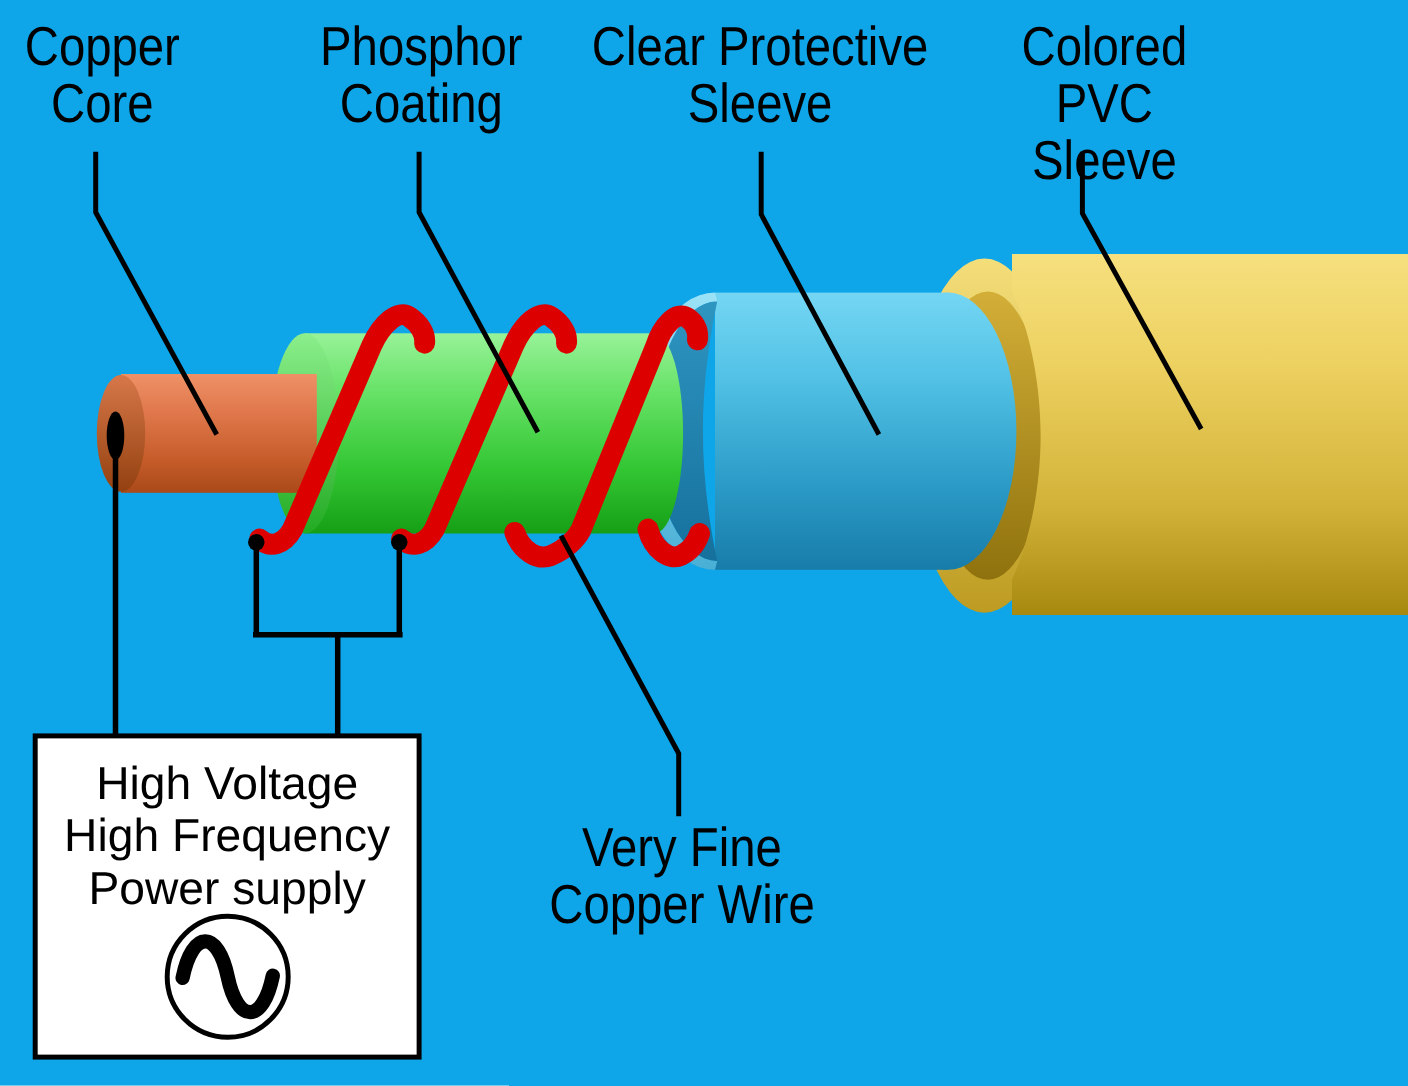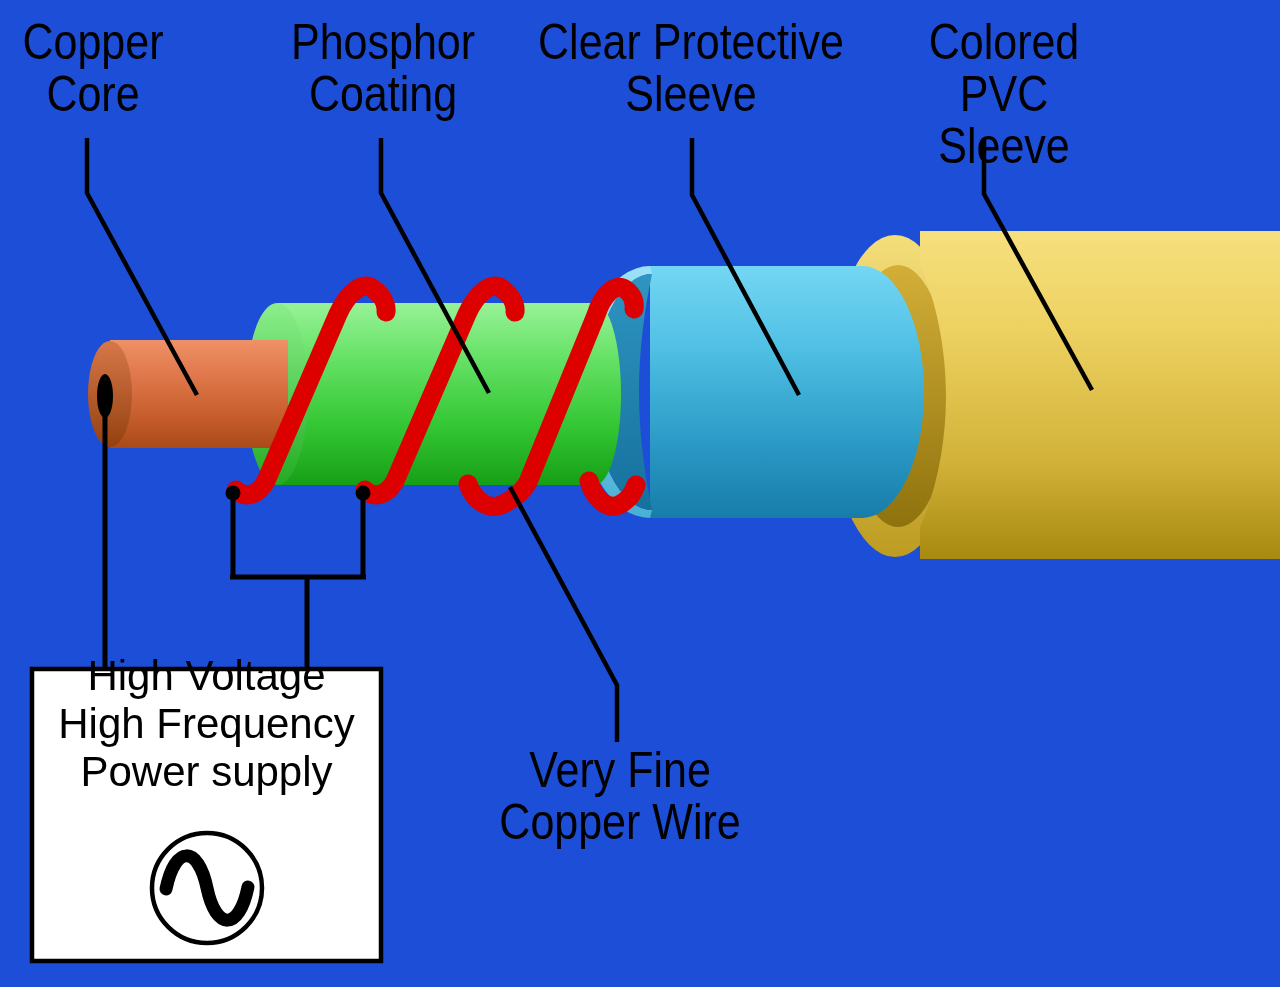--- a/index.html
+++ b/index.html
@@ -1,27 +1,27 @@
 <!DOCTYPE html>
 <html><head>
 <meta charset="utf-8">
 <style>
   html,body{margin:0;padding:0;background:#fff;}
   .stage{
-    position:relative;width:1280px;height:987px;background:#1d4ed8;
+    position:relative;width:1280px;height:987px;background:#0ea5e9;
     font-family:"Liberation Sans",sans-serif;overflow:hidden;
   }
   .diagram-svg{position:absolute;left:0;top:0;}
   .callout{
     position:absolute;text-align:center;color:#000;
     font-size:50px;line-height:52px;white-space:pre-line;
     transform:translateX(-50%) scaleX(0.86);
   }
   .box-label{
-    position:absolute;left:32px;top:652px;width:349px;
+    position:absolute;left:32px;top:688px;width:349px;
     text-align:center;color:#000;font-size:42px;line-height:48px;
     white-space:pre-line;
   }
 </style>
 </head>
 <body>
 
 <div class="stage">
 
   <svg class="diagram-svg" width="1280" height="987" viewBox="0 0 1280 987">

